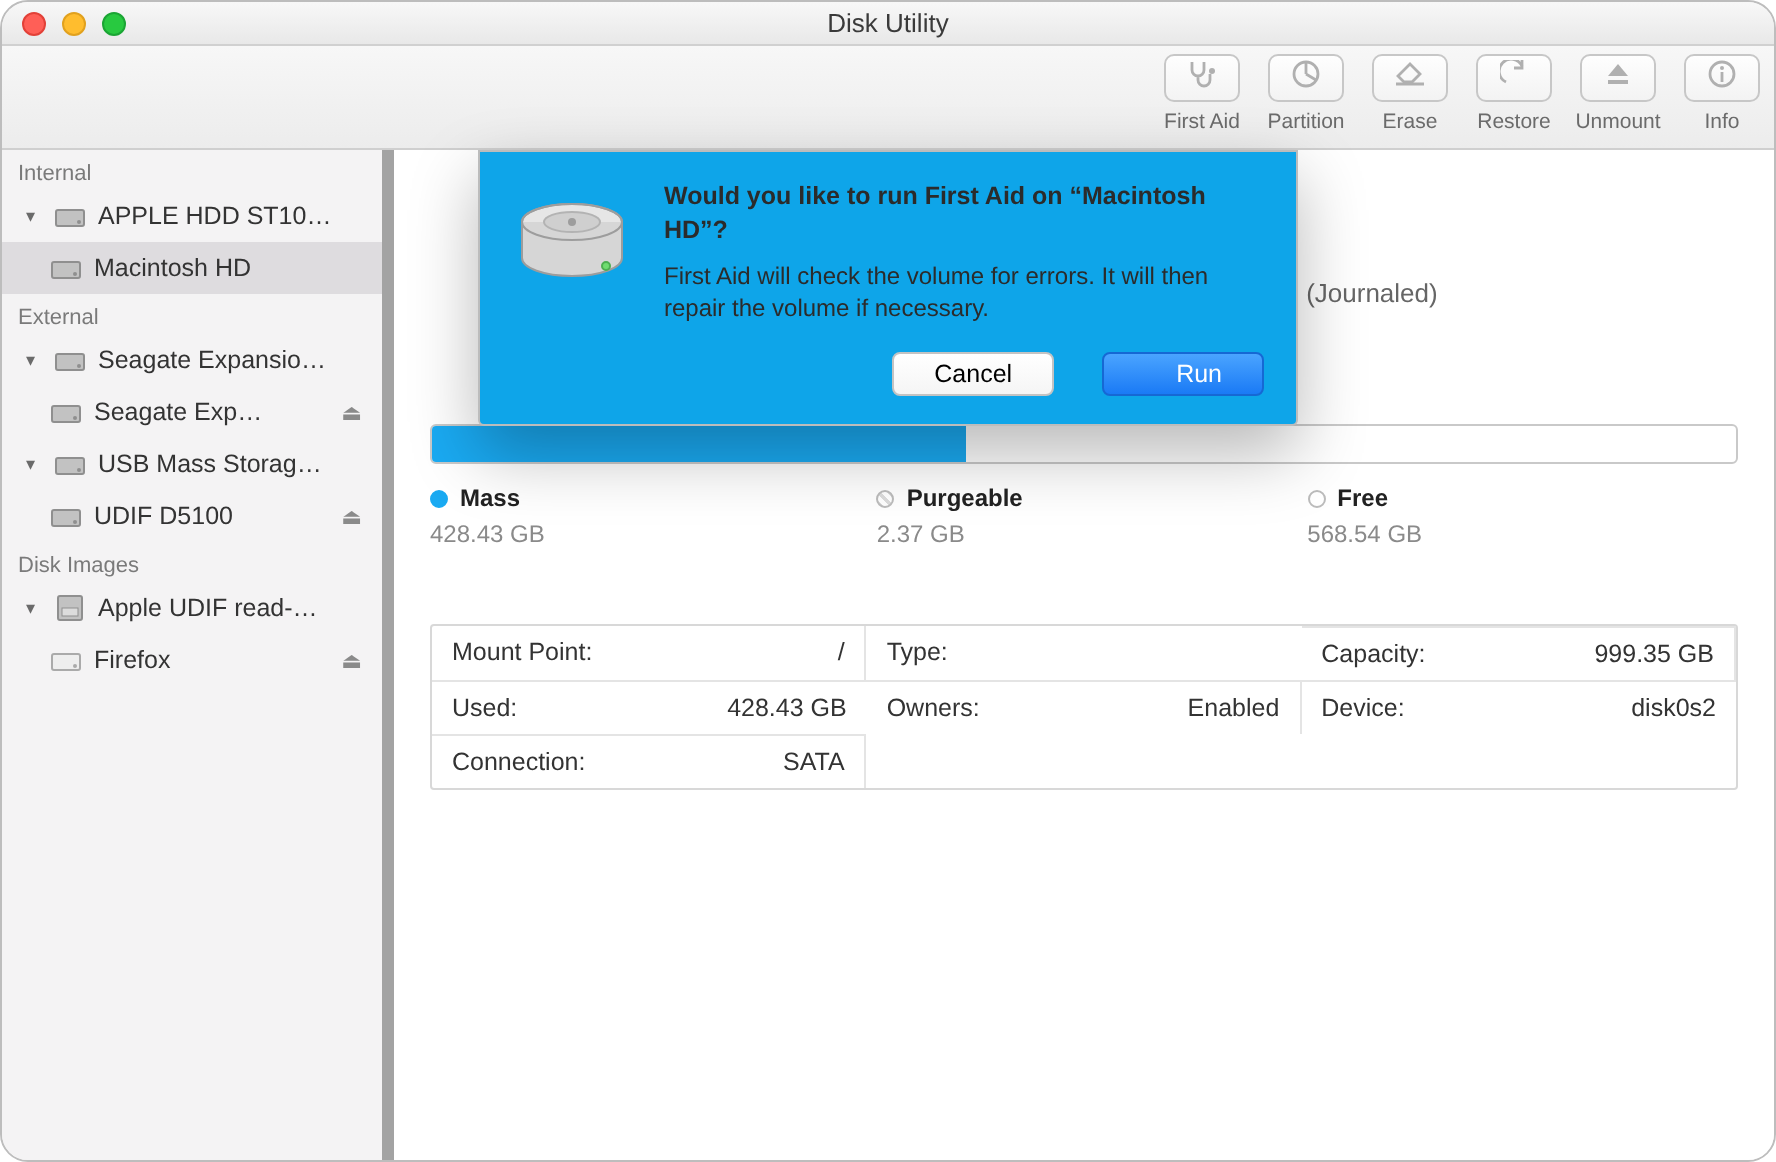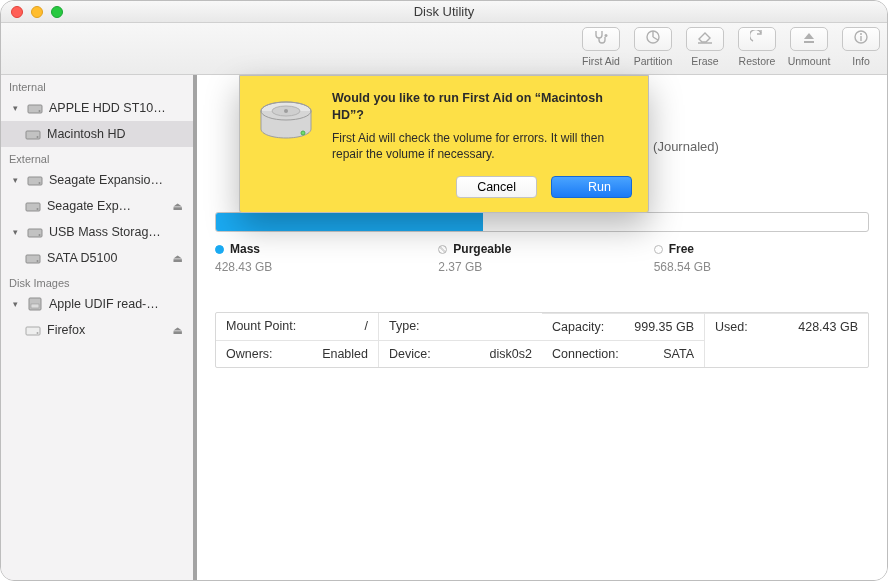--- a/index.html
+++ b/index.html
@@ -33,21 +33,21 @@
   .tool { width:46px; display:flex; flex-direction:column; align-items:center; margin:0 3px;}
   .tool-btn {
     width:38px; height:24px; border:1px solid #c7c7c7; border-radius:5px;
     background:linear-gradient(#fefefe,#f3f3f3); display:flex; align-items:center; justify-content:center;
   }
   .tool-label { font-size: 10.5px; color:#6b6b6b; margin-top:4px; }
   .tool-icon { color:#a8a8a8; }
   
   .body { flex:1; display:flex; min-height:0; }
   .sidebar {
-    width: 196px; background:#f4f3f4; border-right:4px solid #a3a3a3;
+    width: 196px; background:#f4f3f4; border-right:6px solid #a3a3a3;
     font-size:12.5px; color:#333; overflow:auto;
   }
   .sb-section { padding: 6px 8px 2px 8px; color:#7a7a7a; font-size:11px; }
   .sb-item {
     display:flex; align-items:center; height:26px; padding:0 6px 0 6px;
   }
   .sb-item.child { padding-left: 12px; }
   .sb-item.grandchild { padding-left: 20px; }
   .sb-item.selected { background:#dedcdf; }
   .disclose {
@@ -72,40 +72,40 @@
   .legend-col { flex:1; }
   .legend-col:nth-child(2){ margin-left: 8px;}
   .legend-title { font-weight:600; }
   .legend-sub { color:#8a8a8a; margin-top:4px; }
   .dot { width:9px; height:9px; border-radius:50%; display:inline-block; margin-right:6px; vertical-align:middle; border:1px solid #bcbcbc;}
   .dot.blue { background:#1aaaf2; border-color:#1aaaf2;}
   .dot.stripe { background:repeating-linear-gradient(45deg,#dcdcdc,#dcdcdc 2px,#fff 2px,#fff 4px);}
   .dot.white { background:#fff;}
   .info-table {
     margin-top:38px; border:1px solid #d8d8d8; border-radius:2px;
-    display:grid; grid-template-columns: 1fr 1fr 1fr 1fr; font-size:12.5px;
+    display:grid; grid-template-columns: 1fr 1fr 1fr; font-size:12.5px;
   }
   .info-cell { display:flex; padding:6px 10px; border-top:1px solid #e4e4e4;}
   .info-cell:nth-child(1),.info-cell:nth-child(2){border-top:none;}
   .info-cell:nth-child(odd){ border-right:1px solid #e4e4e4;}
   .info-k { color:#333; }
   .info-v { margin-left:auto; color:#333;}
   
   .dialog {
     position:absolute; top:74px; left:238px; width:410px;
-    background:#fde047; border:1px solid #bcbcbc; border-radius:0 0 3px 3px;
+    background:#0ea5e9; border:1px solid #bcbcbc; border-radius:0 0 3px 3px;
     box-shadow: 0 14px 34px rgba(0,0,0,0.28);
     padding: 14px 16px 14px 14px;
     font-size:12px; color:#2b2b2b;
   }
   .dlg-top { display:flex; gap:14px;}
   .hdimg { width:64px; height:64px; flex:none; display:flex; align-items:center; justify-content:center;}
   .dlg-heading { font-weight:700; font-size:12.5px; line-height:1.35; }
   .dlg-body { margin-top:6px; line-height:1.35;}
-  .dlg-buttons { display:flex; justify-content:flex-end; gap:14px; margin-top:14px;}
+  .dlg-buttons { display:flex; justify-content:flex-end; gap:24px; margin-top:14px;}
   .btn {
     font-size:12.5px; height:22px; padding: 0 20px; border-radius:4px;
     border:1px solid #c3c3c3; background:linear-gradient(#ffffff,#f5f5f5);
   }
   .btn.primary {
     border:1px solid #1668d4;
     background:linear-gradient(#4aa4ff,#1a7af5);
     color:#fff;
     padding-left:36px;
   }
@@ -253,21 +253,21 @@
         </span>
         <span class="sb-label">USB Mass Storag…</span>
       </div>
       <div class="sb-item grandchild">
         <span class="vol-ico">
           <svg width="16" height="16" viewBox="0 0 16 16">
               <rect x="1" y="5" width="14" height="8" rx="1" class="disk-svg"></rect>
               <circle cx="12.5" cy="11" r="1" fill="#8f8f8f"></circle>
             </svg>
         </span>
-        <span class="sb-label">SATA D5100</span>
+        <span class="sb-label">UDIF D5100</span>
         <span class="eject">⏏</span>
       </div>
 
       <div class="sb-section">Disk Images</div>
 
       <div class="sb-item child">
         <span class="disclose">▾</span>
         <span class="disk-ico">
           <svg width="16" height="16" viewBox="0 0 16 16">
               <rect x="2" y="2" width="12" height="12" rx="1" class="disk-svg"></rect>

